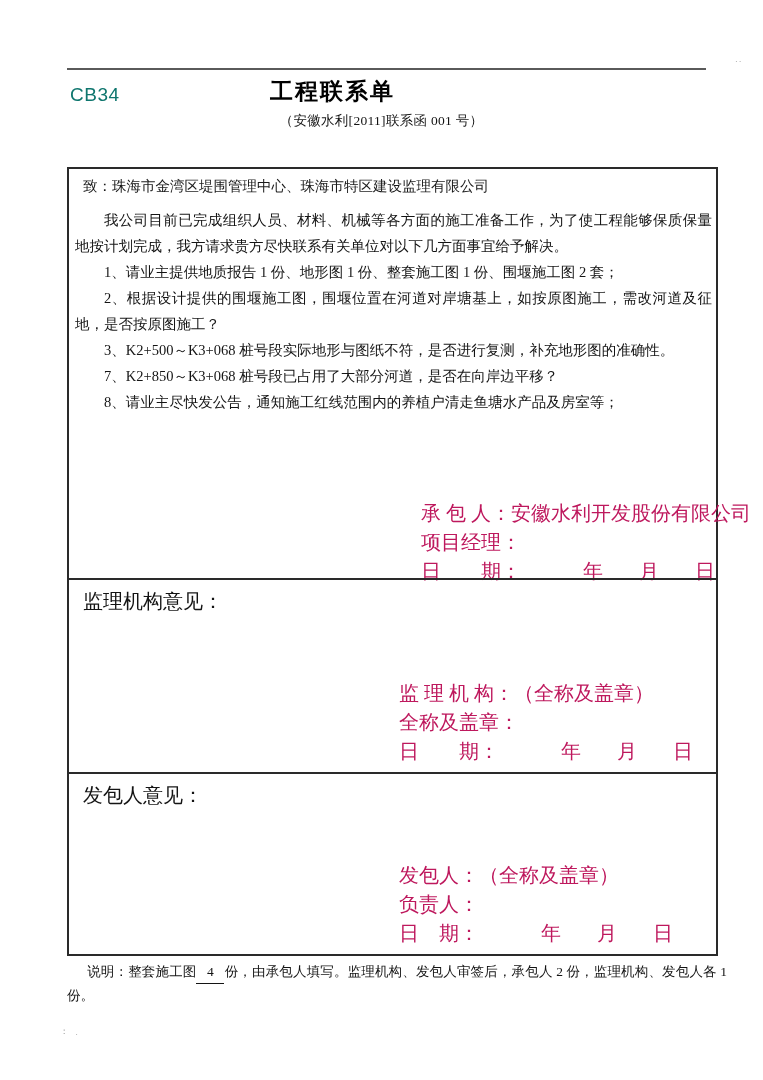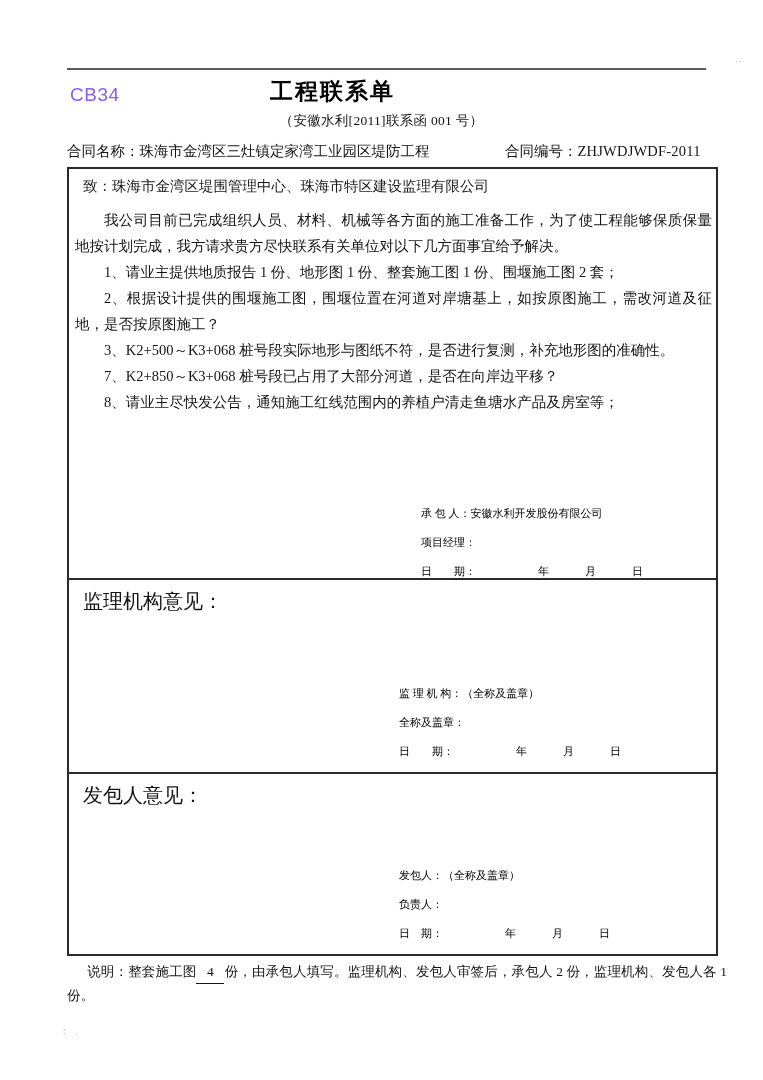--- a/index.html
+++ b/index.html
@@ -43,21 +43,21 @@
   }
 
   
   .form-code {
     position: absolute;
     left: 70px;
     top: 84px;
     font-family: "Liberation Sans", "DejaVu Sans", sans-serif;
     font-size: 19px;
     letter-spacing: 0.5px;
-    color: #8b5cf6;
+    color: #0f766e;
   }
   .doc-title {
     position: absolute;
     left: 0;
     top: 76px;
     width: 665px;
     text-align: center;
     font-family: "DejaVu Sans", "Liberation Sans", sans-serif;
     font-weight: bold;
     font-size: 23px;
@@ -161,23 +161,23 @@
     line-height: 26px;
     text-indent: 29px;
     text-align: justify;
     text-justify: inter-ideograph;
     color: #141414;
   }
 
   
   .sig-block {
     position: absolute;
-    font-size: 11px;
+    font-size: 20px;
     line-height: 29px;
-    color: #000000;
+    color: #be185d;
     white-space: nowrap;
   }
   .sig-row { height: 29px; }
   .date-gap-1 { display: inline-block; width: 62px; }
   .date-gap-2 { display: inline-block; width: 36px; }
   .date-gap-3 { display: inline-block; width: 36px; }
   .label-pad { display: inline-block; }
 
   .section-heading {
     position: absolute;
@@ -222,24 +222,20 @@
 
 <div class="page">
 
   <div class="corner-mark">··</div>
   <div class="top-rule"></div>
 
   <div class="form-code">CB34</div>
   <div class="doc-title">工程联系单</div>
   <div class="doc-subtitle">（安徽水利[2011]联系函 001 号）</div>
 
-  <div class="contract-line">
-    <div class="contract-name"><span>合同名称：</span><span>珠海市金湾区三灶镇定家湾工业园区堤防工程</span></div>
-    <div class="contract-no"><span>合同编号：</span><span class="contract-no-value">ZHJWDJWDF-2011</span></div>
-  </div>
 
   <div class="table">
 
     <div class="row row-contractor">
       <div class="cell-pad">
 
         <div class="addressee">致：珠海市金湾区堤围管理中心、珠海市特区建设监理有限公司</div>
 
         <div class="para indent" style="top:38px;">我公司目前已完成组织人员、材料、机械等各方面的施工准备工作，为了使工程能够保质保量地按计划完成，我方请求贵方尽快联系有关单位对以下几方面事宜给予解决。</div>
 

